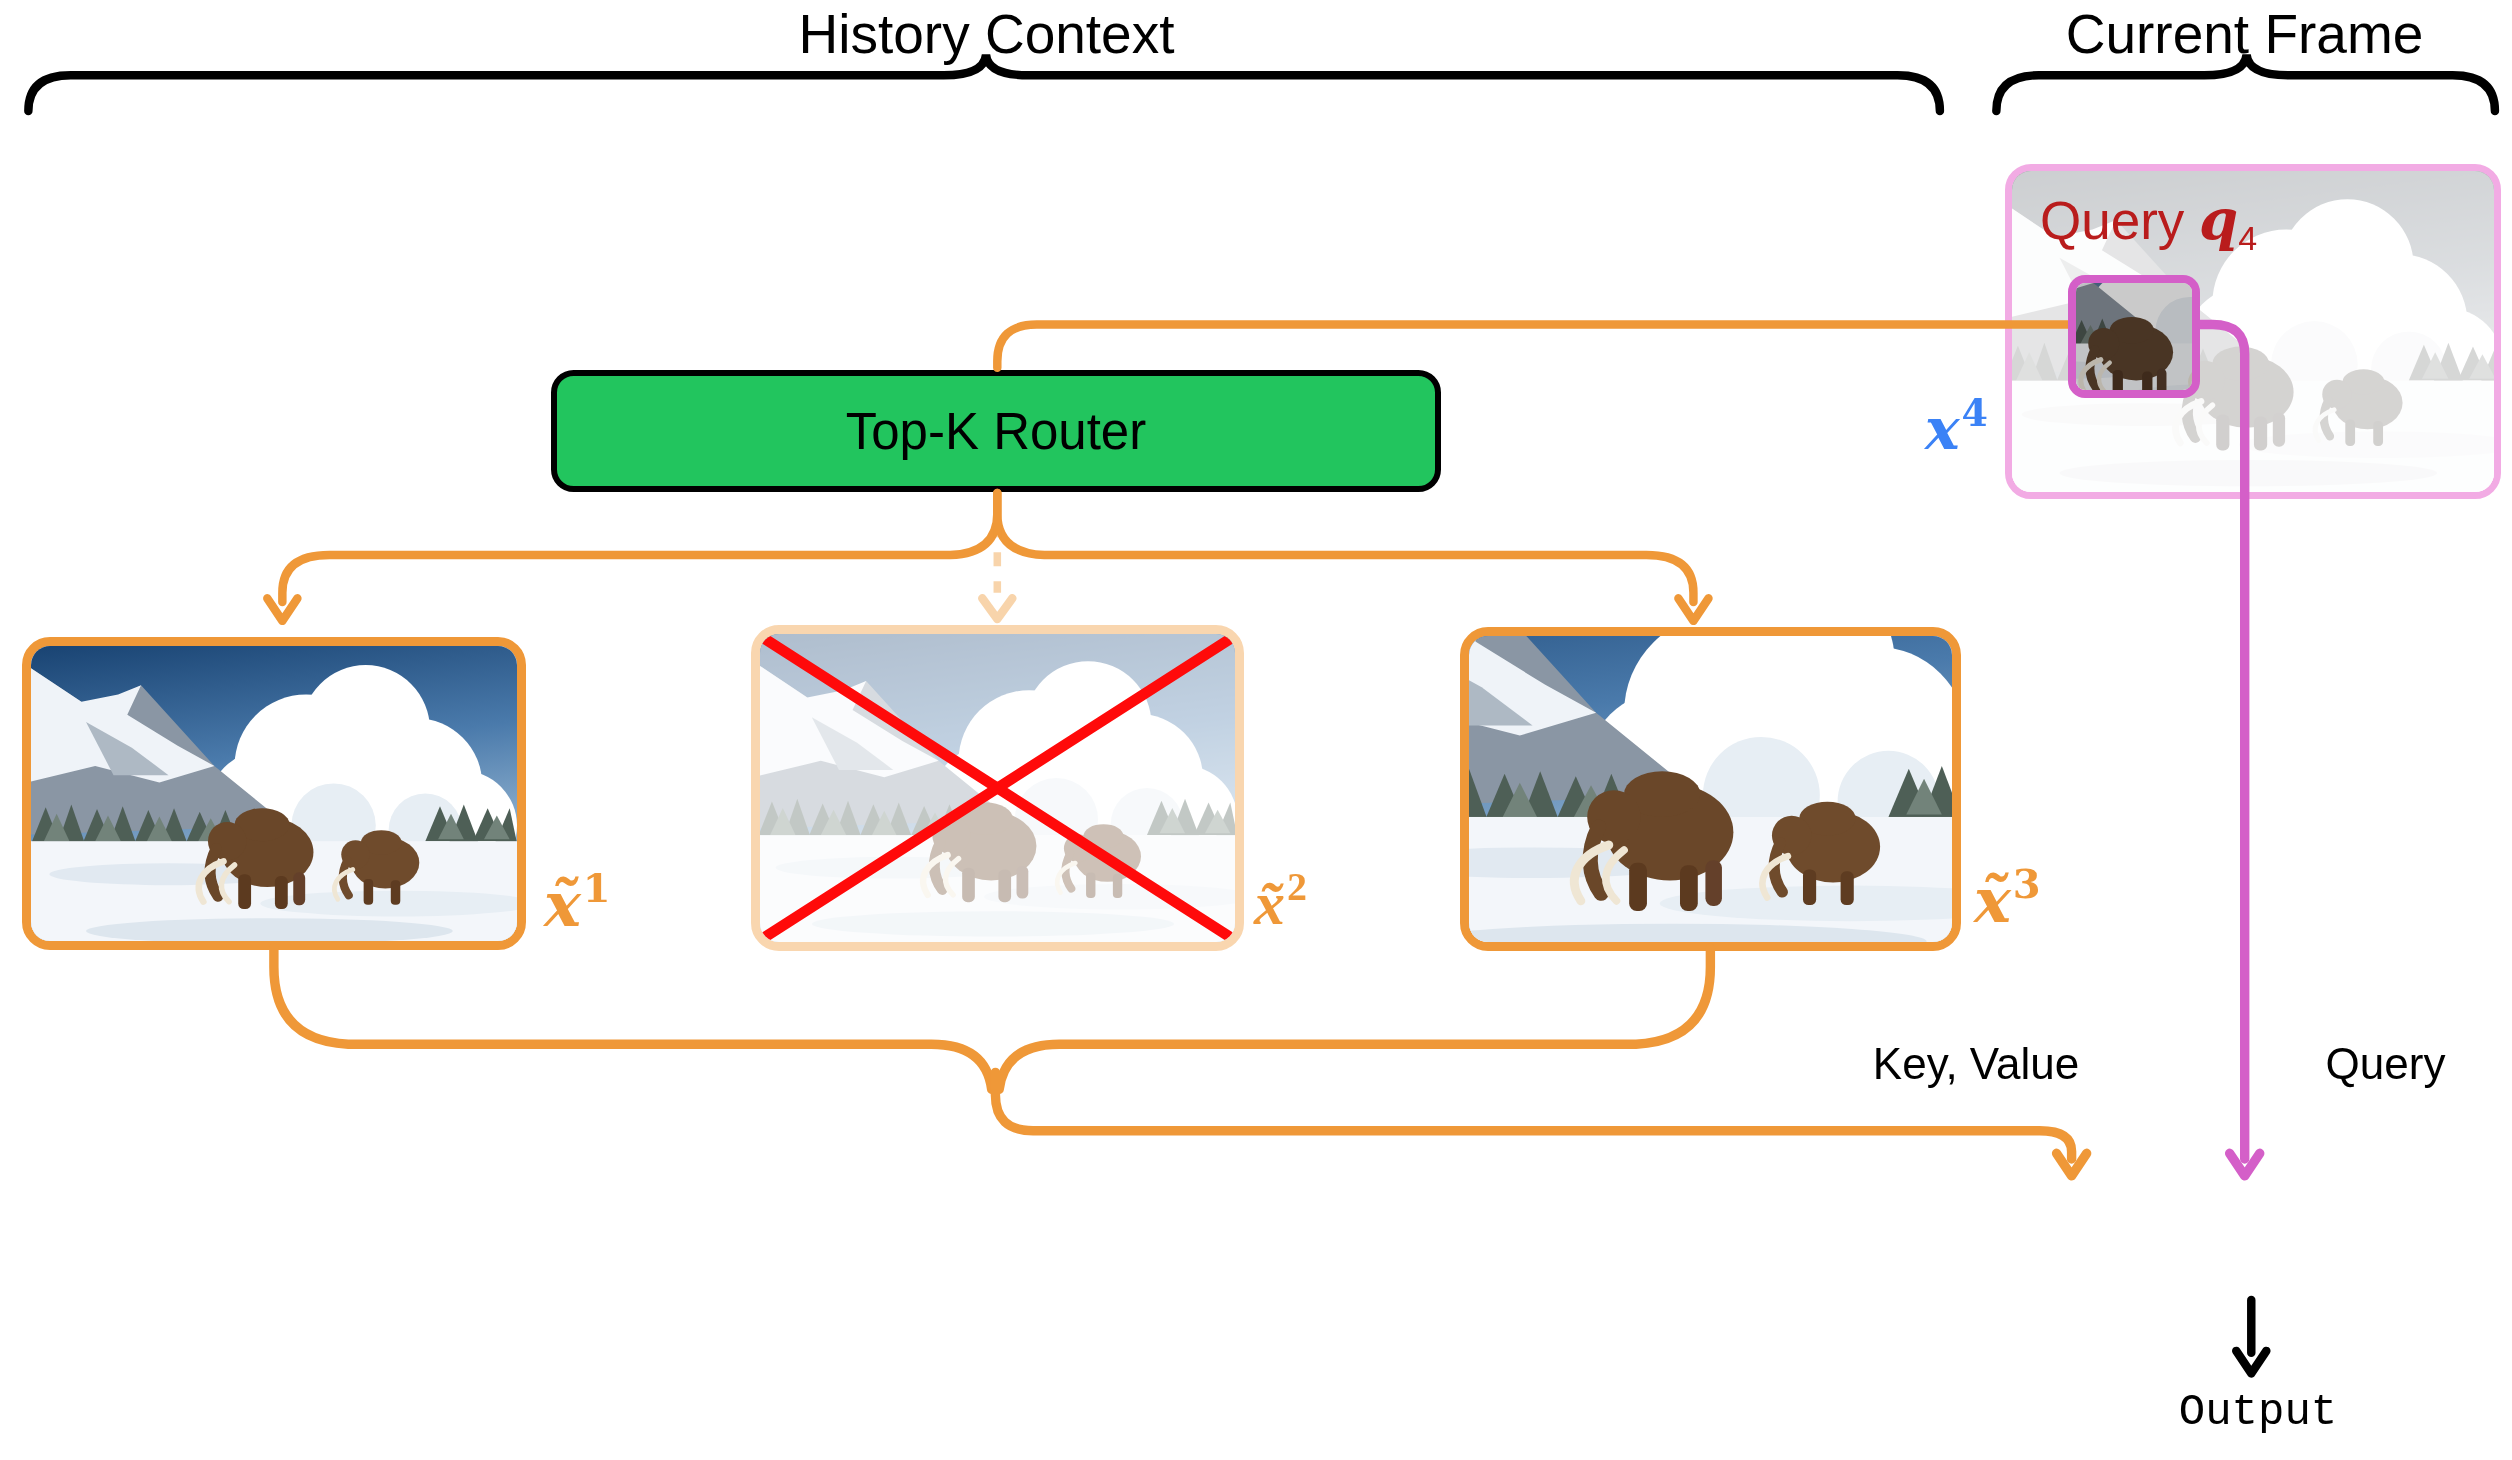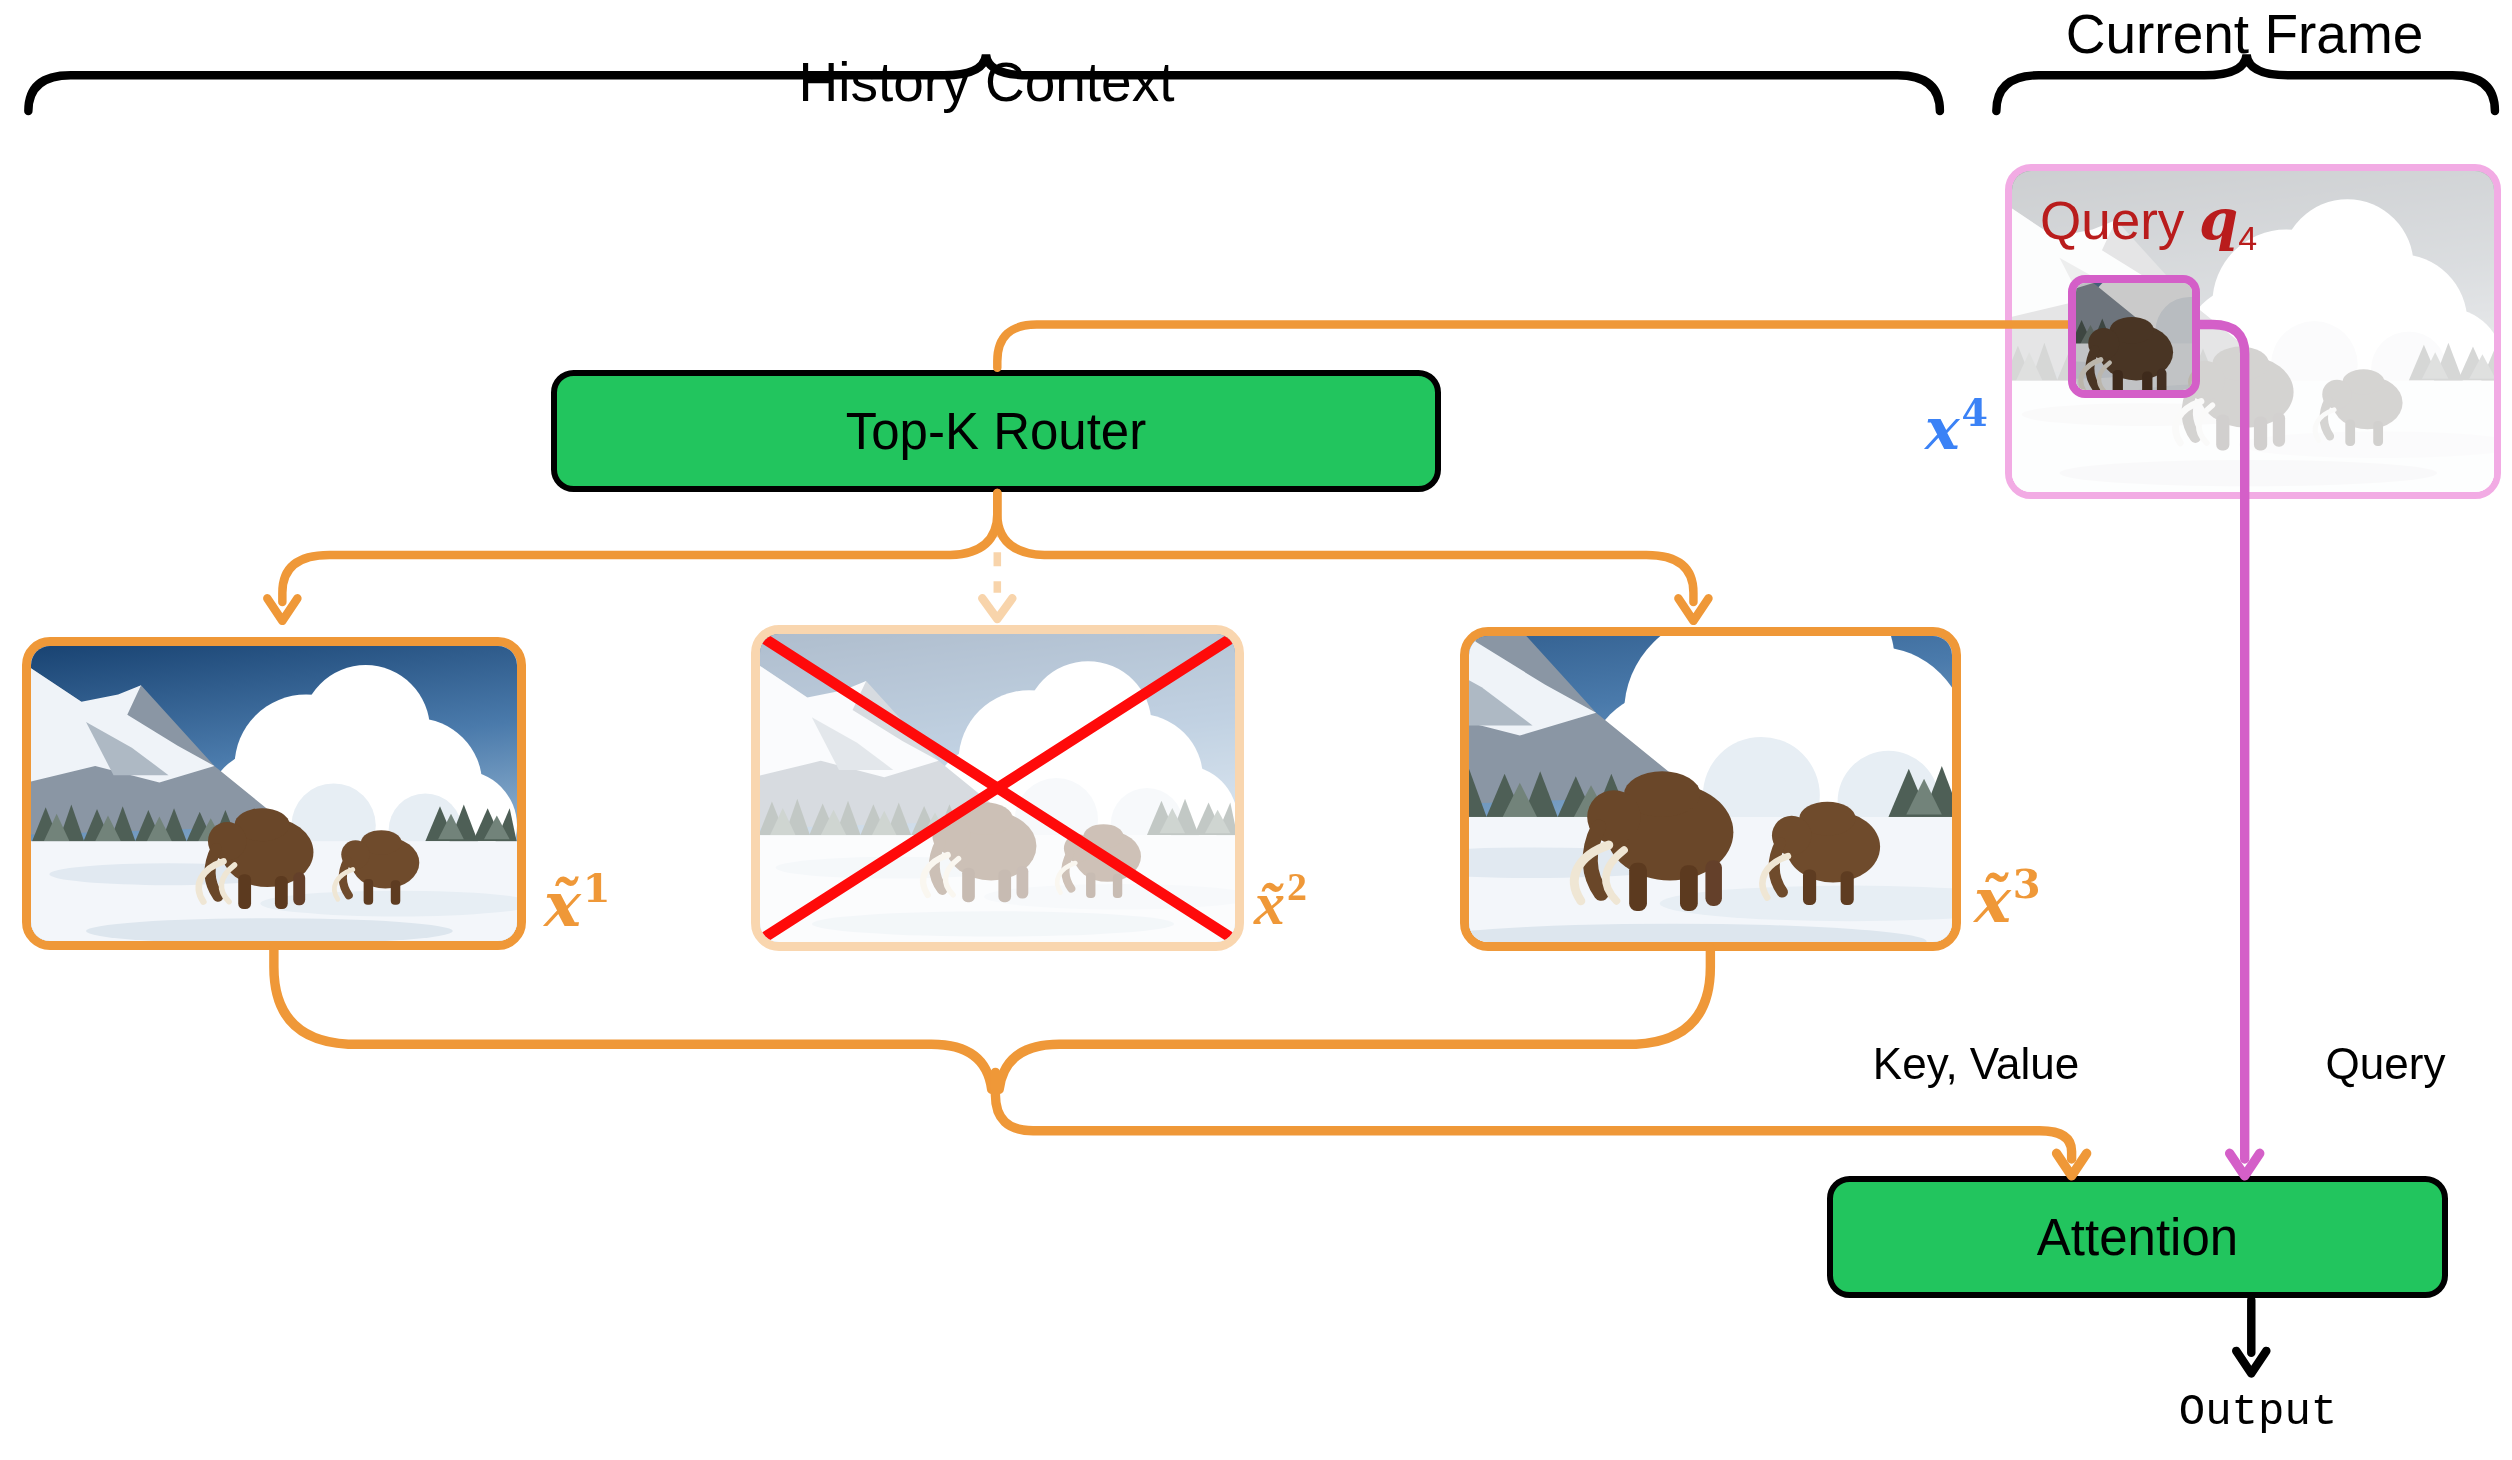--- a/index.html
+++ b/index.html
@@ -182,25 +182,22 @@
     <path d="M2370 1226 L2386 1250 L2402 1226" fill="none" stroke="#D45FC8" stroke-width="10" stroke-linecap="round" stroke-linejoin="round"></path>
 
     <path d="M2393 1382 V1438" fill="none" stroke="#000" stroke-width="9" stroke-linecap="round"></path>
     <path d="M2377 1436 L2393 1460 L2409 1436" fill="none" stroke="#000" stroke-width="9" stroke-linecap="round" stroke-linejoin="round"></path>
   </svg>
 
   <div class="abs box" style="left:551px;top:370px;width:890px;height:122px;z-index:4;">
     <span class="box-label">Top-K Router</span>
   </div>
 
-  <div class="abs box" style="left:1827px;top:1176px;width:621px;height:122px;z-index:4;">
-    <span class="box-label">Attention</span>
-  </div>
-
-  <div class="abs txt section-title" style="left:610px;top:1.9px;width:753px;margin-top:48px;">History Context</div>
+
+  <div class="abs txt section-title" style="left:610px;top:1.9px;width:753px;">History Context</div>
 
   <div class="abs txt section-title" style="left:1962px;top:1.9px;width:565px;">Current Frame</div>
 
   <div class="abs txt query-caption" style="left:2040px;top:186px;">
     <span>Query </span><span class="math">q</span><span class="sub">4</span>
   </div>
 
   <div class="abs txt x4-label math" style="left:1925px;top:395px;">
     <span>x</span><span class="sup">4</span>
   </div>

